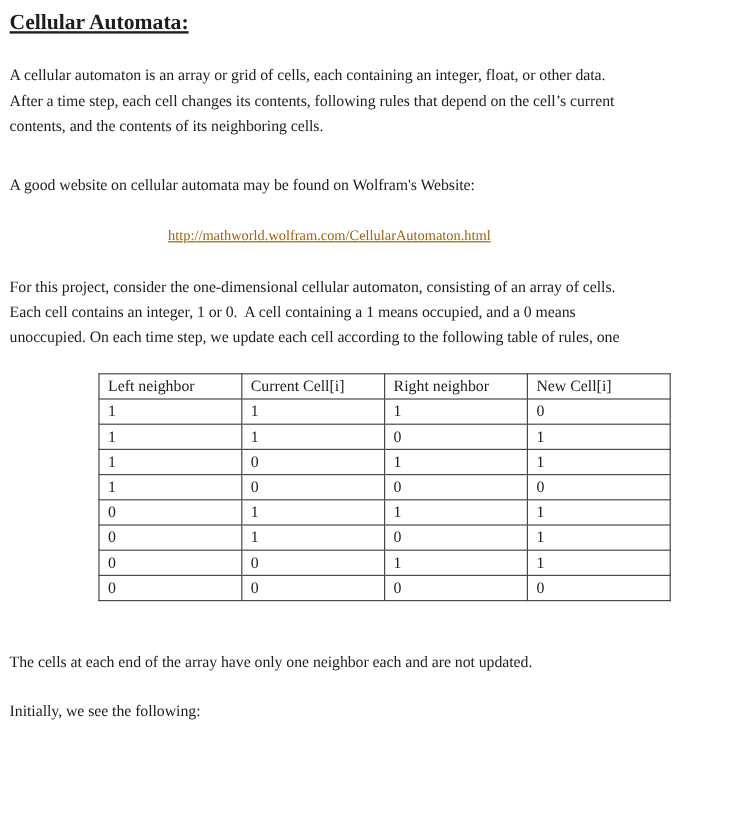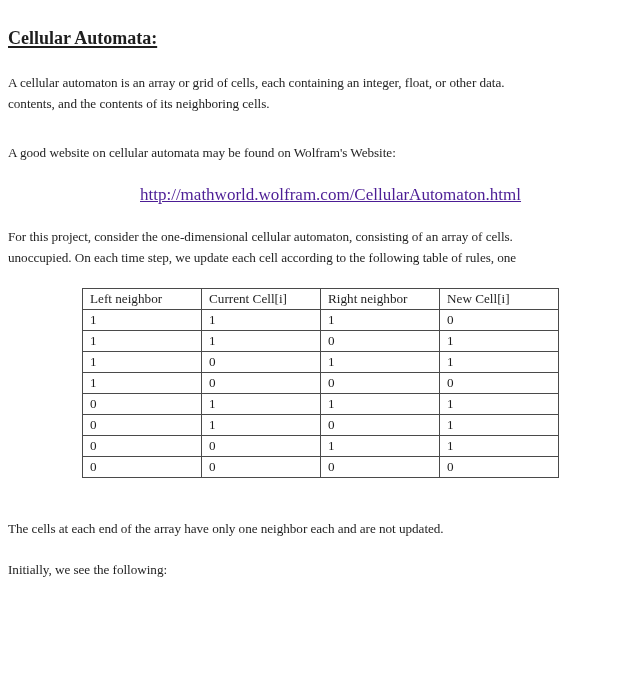--- a/index.html
+++ b/index.html
@@ -15,35 +15,34 @@
     color: #1e1e1e;
   }
   .title {
     font-size: 18px;
     font-weight: bold;
     line-height: 24px;
     text-decoration: underline;
     text-decoration-thickness: 2px;
     text-underline-offset: 2px;
     white-space: nowrap;
-    margin-top: 20px;
   }
   .para { margin: 0; }
   .line {
     font-size: 13.2px;
     line-height: 21px;
     white-space: nowrap;
     letter-spacing: -0.05px;
   }
   .p-intro   { margin-top: 22px; }
   .p-website { margin-top: 28px; }
   .link-row  { margin-top: 21px; padding-left: 132px; line-height: 21px; }
   .doc-link  {
-    font-size: 17px;
-    color: #4c1d95;
+    font-size: 12px;
+    color: #a16207;
     text-decoration: underline;
     white-space: nowrap;
     cursor: pointer;
   }
   .p-project { margin-top: 21px; }
   table.rules {
     border-collapse: collapse;
     margin: 20px 0 4px 74px;
   }
   table.rules th, table.rules td {
@@ -63,33 +62,35 @@
 </style>
 </head>
 <body>
 
 <div class="page">
 
   <div class="title">Cellular Automata:</div>
 
   <div class="para p-intro">
     <div class="line">A cellular automaton is an array or grid of cells, each containing an integer, float, or other data.</div>
+    <div class="line">After a time step, each cell changes its contents, following rules that depend on the cell’s current</div>
     <div class="line">contents, and the contents of its neighboring cells.</div>
   </div>
 
   <div class="para p-website">
     <div class="line">A good website on cellular automata may be found on Wolfram's Website:</div>
   </div>
 
   <div class="link-row">
     <a class="doc-link" href="#">http://mathworld.wolfram.com/CellularAutomaton.html</a>
   </div>
 
   <div class="para p-project">
     <div class="line">For this project, consider the one-dimensional cellular automaton, consisting of an array of cells.</div>
+    <div class="line">Each cell contains an integer, 1 or 0.&nbsp; A cell containing a 1 means occupied, and a 0 means</div>
     <div class="line">unoccupied. On each time step, we update each cell according to the following table of rules, one</div>
   </div>
 
   <table class="rules">
     <thead>
       <tr>
         <th>Left neighbor</th>
         <th>Current Cell[i]</th>
         <th>Right neighbor</th>
         <th>New Cell[i]</th>

